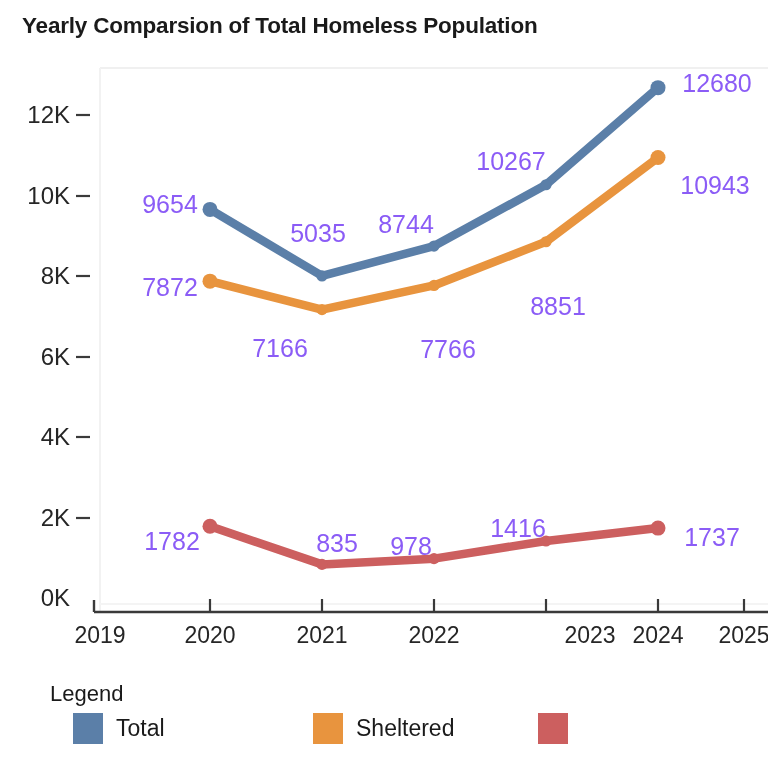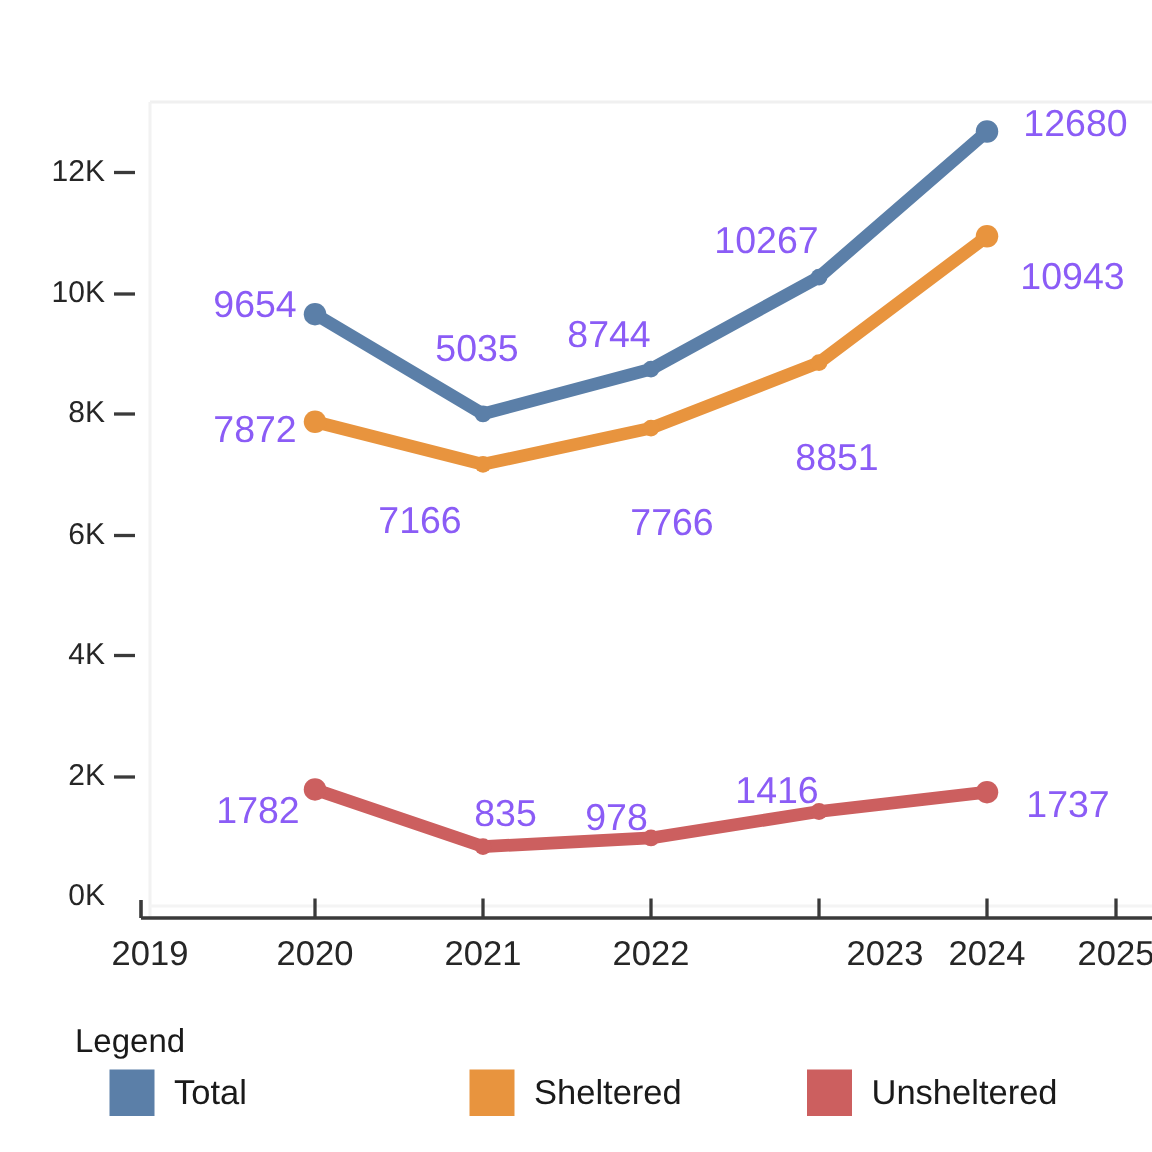--- a/index.html
+++ b/index.html
@@ -31,21 +31,21 @@
     letter-spacing: -0.2px;
     white-space: nowrap;
   }
   #plot-svg {
     position: absolute;
     left: 0;
     top: 0;
   }
   .ytick-label {
     position: absolute;
-    font-size: 20px;
+    font-size: 24px;
     color: #262626;
     text-align: right;
     white-space: nowrap;
     transform: translateY(-50%);
   }
   .xtick-label {
     position: absolute;
     font-size: 23px;
     color: #262626;
     text-align: right;
@@ -92,20 +92,21 @@
     font-size: 23px;
     color: #1a1a1a;
     white-space: nowrap;
   }
 </style>
 </head>
 <body>
 
 <div id="chart-root">
 
+  <div id="chart-title">Yearly Comparsion of Total Homeless Population</div>
 
   <svg id="plot-svg" width="768" height="768">
     <g id="axis-layer">
         <line x1="100" y1="68" x2="768" y2="68" stroke="#f0f0f0" stroke-width="2"></line>
         <line x1="100" y1="68" x2="100" y2="612" stroke="#f2f2f2" stroke-width="2"></line>
         <line x1="100" y1="604" x2="768" y2="604" stroke="#f4f4f4" stroke-width="2"></line>
         <line x1="94" y1="612" x2="768" y2="612" stroke="#3a3a3a" stroke-width="2.4" stroke-linecap="butt"></line>
         <line x1="94" y1="612" x2="94" y2="600" stroke="#3a3a3a" stroke-width="2.4"></line>
         <line x1="210" y1="612" x2="210" y2="599" stroke="#3a3a3a" stroke-width="2.2"></line>
         <line x1="322" y1="612" x2="322" y2="599" stroke="#3a3a3a" stroke-width="2.2"></line>
@@ -190,18 +191,17 @@
         <div class="legend-entry" style="left: 0px;">
           <span class="legend-swatch" style="background: rgb(91, 127, 168);"></span>
           <span class="legend-text">Total</span>
         </div>
         <div class="legend-entry" style="left: 240px; text-align: right;">
           <span class="legend-swatch" style="background: rgb(232, 148, 62);"></span>
           <span class="legend-text">Sheltered</span>
         </div>
         <div class="legend-entry" style="left: 465px;">
           <span class="legend-swatch" style="background: rgb(204, 95, 95);"></span>
-          <span class="legend-text">Unsheltered</span>
         </div>
       </div>
   </div>
 
 </div>
 
 </body></html>

